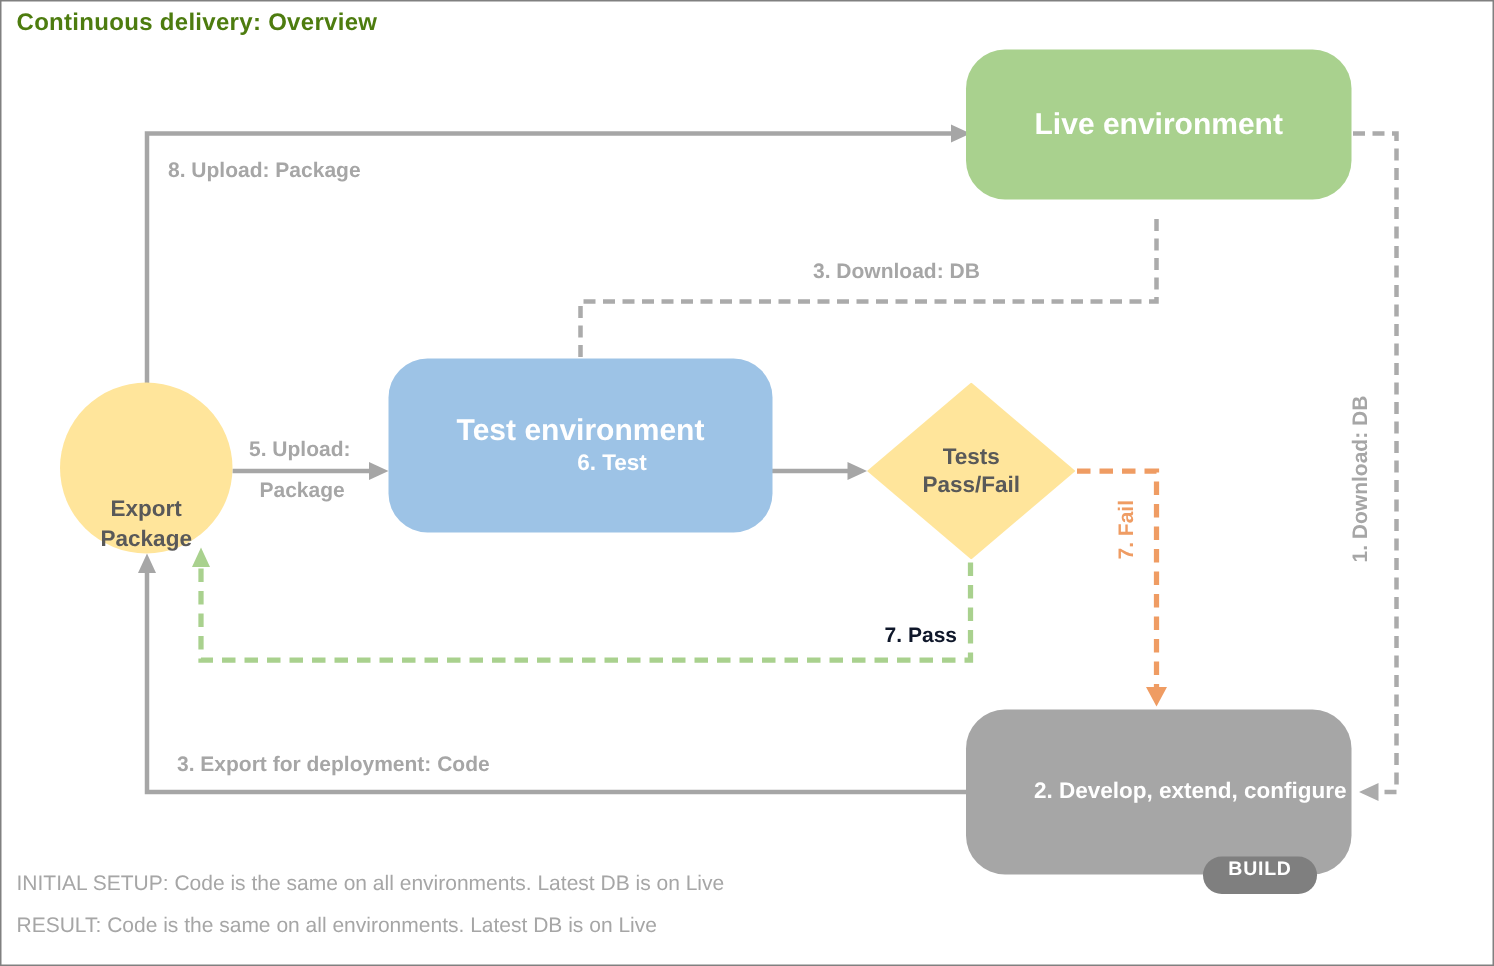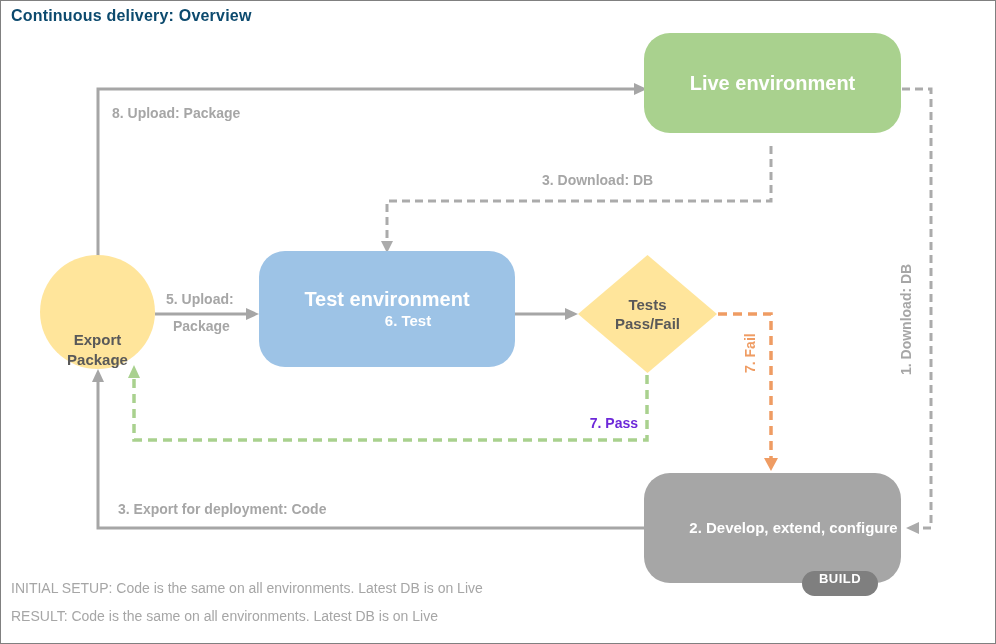--- a/index.html
+++ b/index.html
@@ -6,29 +6,29 @@
   .canvas {
     position:relative; width:994px; height:642px;
     border:1px solid #808080; background:#ffffff;
     font-family:"Liberation Sans", sans-serif; overflow:hidden;
   }
   svg.wires { position:absolute; left:0; top:0; width:996px; height:644px; pointer-events:none; }
 
   .abs { position:absolute; }
 
   .page-title {
-    left:10px; top:6px; font-size:16px; font-weight:bold; color:#0c4a6e;
+    left:10px; top:6px; font-size:16px; font-weight:bold; color:#4d7c0f;
     letter-spacing:0.2px;
   }
 
   
   .node { display:flex; flex-direction:column; align-items:center; justify-content:center;
           color:#ffffff; font-weight:bold; text-align:center; }
   .node-live  { left:643px; top:32px;  width:257px; height:100px; background:#a9d18e; border-radius:26px; }
-  .node-test  { left:258px; top:250px; width:256px; height:116px; background:#9dc3e6; border-radius:26px; }
+  .node-test  { left:258px; top:238px; width:256px; height:116px; background:#9dc3e6; border-radius:26px; }
   .node-dev   { left:643px; top:472px; width:257px; height:110px; background:#a6a6a6; border-radius:26px; }
   .node-main-label { font-size:20px; line-height:1.15; }
   .node-sub-label  { font-size:15px; line-height:1.3;margin-left:42px; }
 
   .node-circle {
     left:39px; top:254px; width:115px; height:114px; border-radius:50%;
     background:#ffe59b; display:flex; align-items:flex-end; justify-content:center;
     text-align:center; color:#595959; font-weight:bold; font-size:15px; line-height:1.3;
   }
   .node-diamond {
@@ -45,21 +45,21 @@
     display:flex; justify-content:center; letter-spacing:0.5px;
   }
 
   
   .edge-label { font-size:14px; font-weight:bold; color:#a6a6a6; white-space:nowrap; }
   .lbl-8   { left:111px; top:104px; }
   .lbl-5a  { left:165px; top:290px; }
   .lbl-5b  { left:172px; top:317px; }
   .lbl-4   { left:541px; top:171px; }
   .lbl-3   { left:117px; top:500px; }
-  .lbl-pass{ left:560px; top:414px; width:77px; text-align:right; color:#6d28d9; }
+  .lbl-pass{ left:560px; top:414px; width:77px; text-align:right; color:#0f172a; }
   .vlabel  { writing-mode:vertical-rl; transform:rotate(180deg); white-space:nowrap; }
   .lbl-1    { left:897px; top:240px; height:134px; color:#a6a6a6; }
   .lbl-fail { left:741px; top:324px; height:48px; color:#ef9c63; }
 
   .note { font-size:14px; font-weight:normal; color:#a6a6a6; white-space:nowrap; }
   .note-initial { left:10px; top:579px; }
   .note-result  { left:10px; top:607px; }
 </style>
 </head>
 <body>

